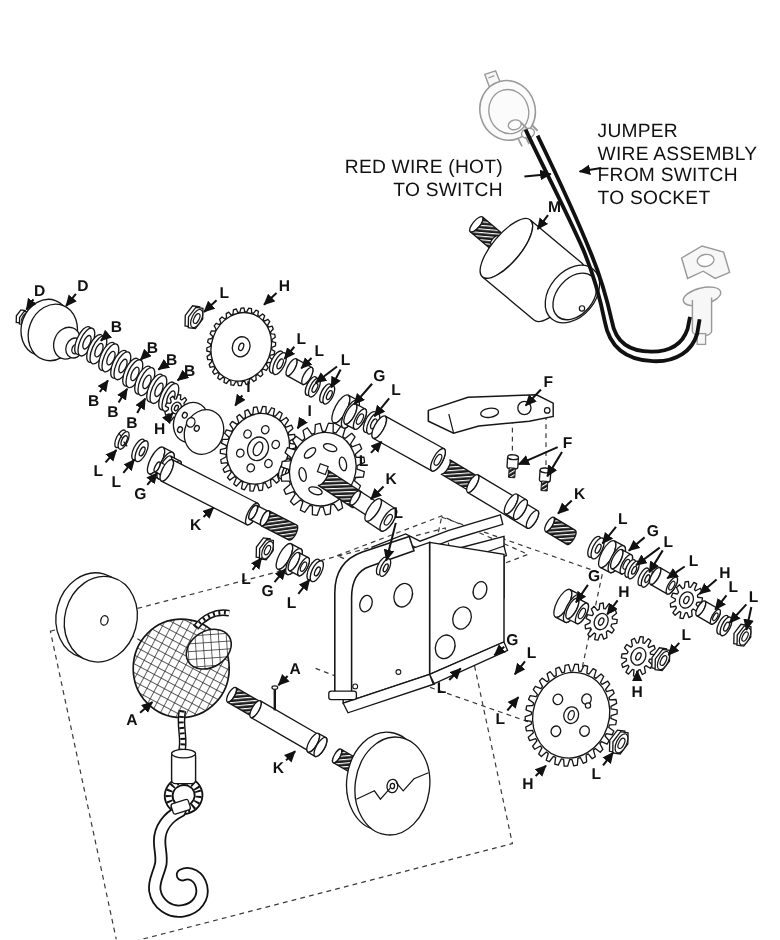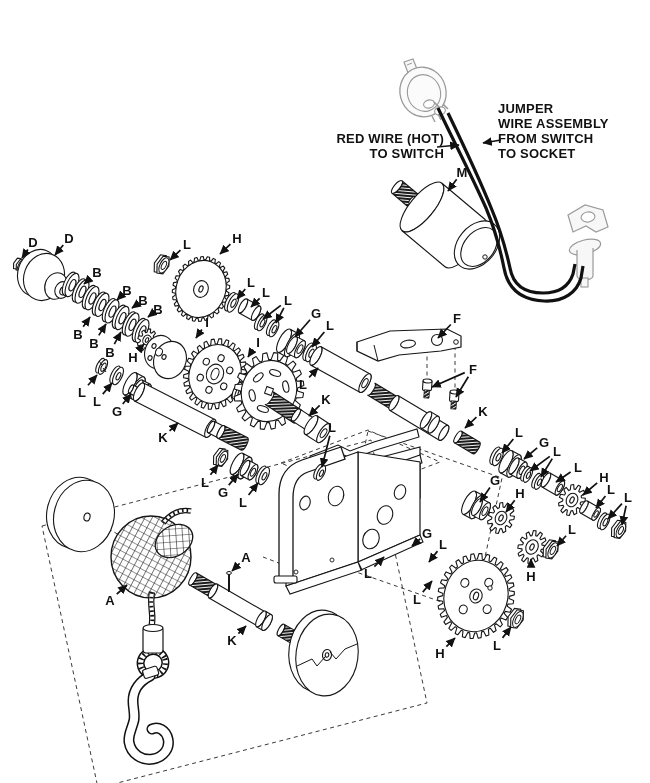--- a/index.html
+++ b/index.html
@@ -1,21 +1,21 @@
 <!DOCTYPE html>
 <html><head>
 <meta charset="utf-8">
 <style>
   html,body{margin:0;padding:0;background:#fff;}
   #stage{position:relative;width:650px;height:783px;background:#ffffff;overflow:hidden;
          font-family:"Liberation Sans",sans-serif;}
   #art{position:absolute;left:0;top:0;}
-  .ann{position:absolute;font-size:13px;font-weight:bold;color:#111;line-height:1.16;
+  .ann{position:absolute;font-size:16px;font-weight:normal;color:#111;line-height:1.16;
        white-space:pre-line;letter-spacing:.2px;}
-  #ann-red{top:131px;right:206px;text-align:right;}
+  #ann-red{top:131px;right:231px;text-align:right;}
   #ann-jumper{top:101px;left:498px;text-align:left;}
 </style>
 </head>
 <body>
 
 <div id="stage">
   <svg id="art" width="650" height="783" viewBox="0 0 650 783">
     <defs>
       <pattern id="threadP" width="3" height="3" patternUnits="userSpaceOnUse" patternTransform="rotate(55)">
         <rect width="3" height="3" fill="#1c1c1c"></rect>

